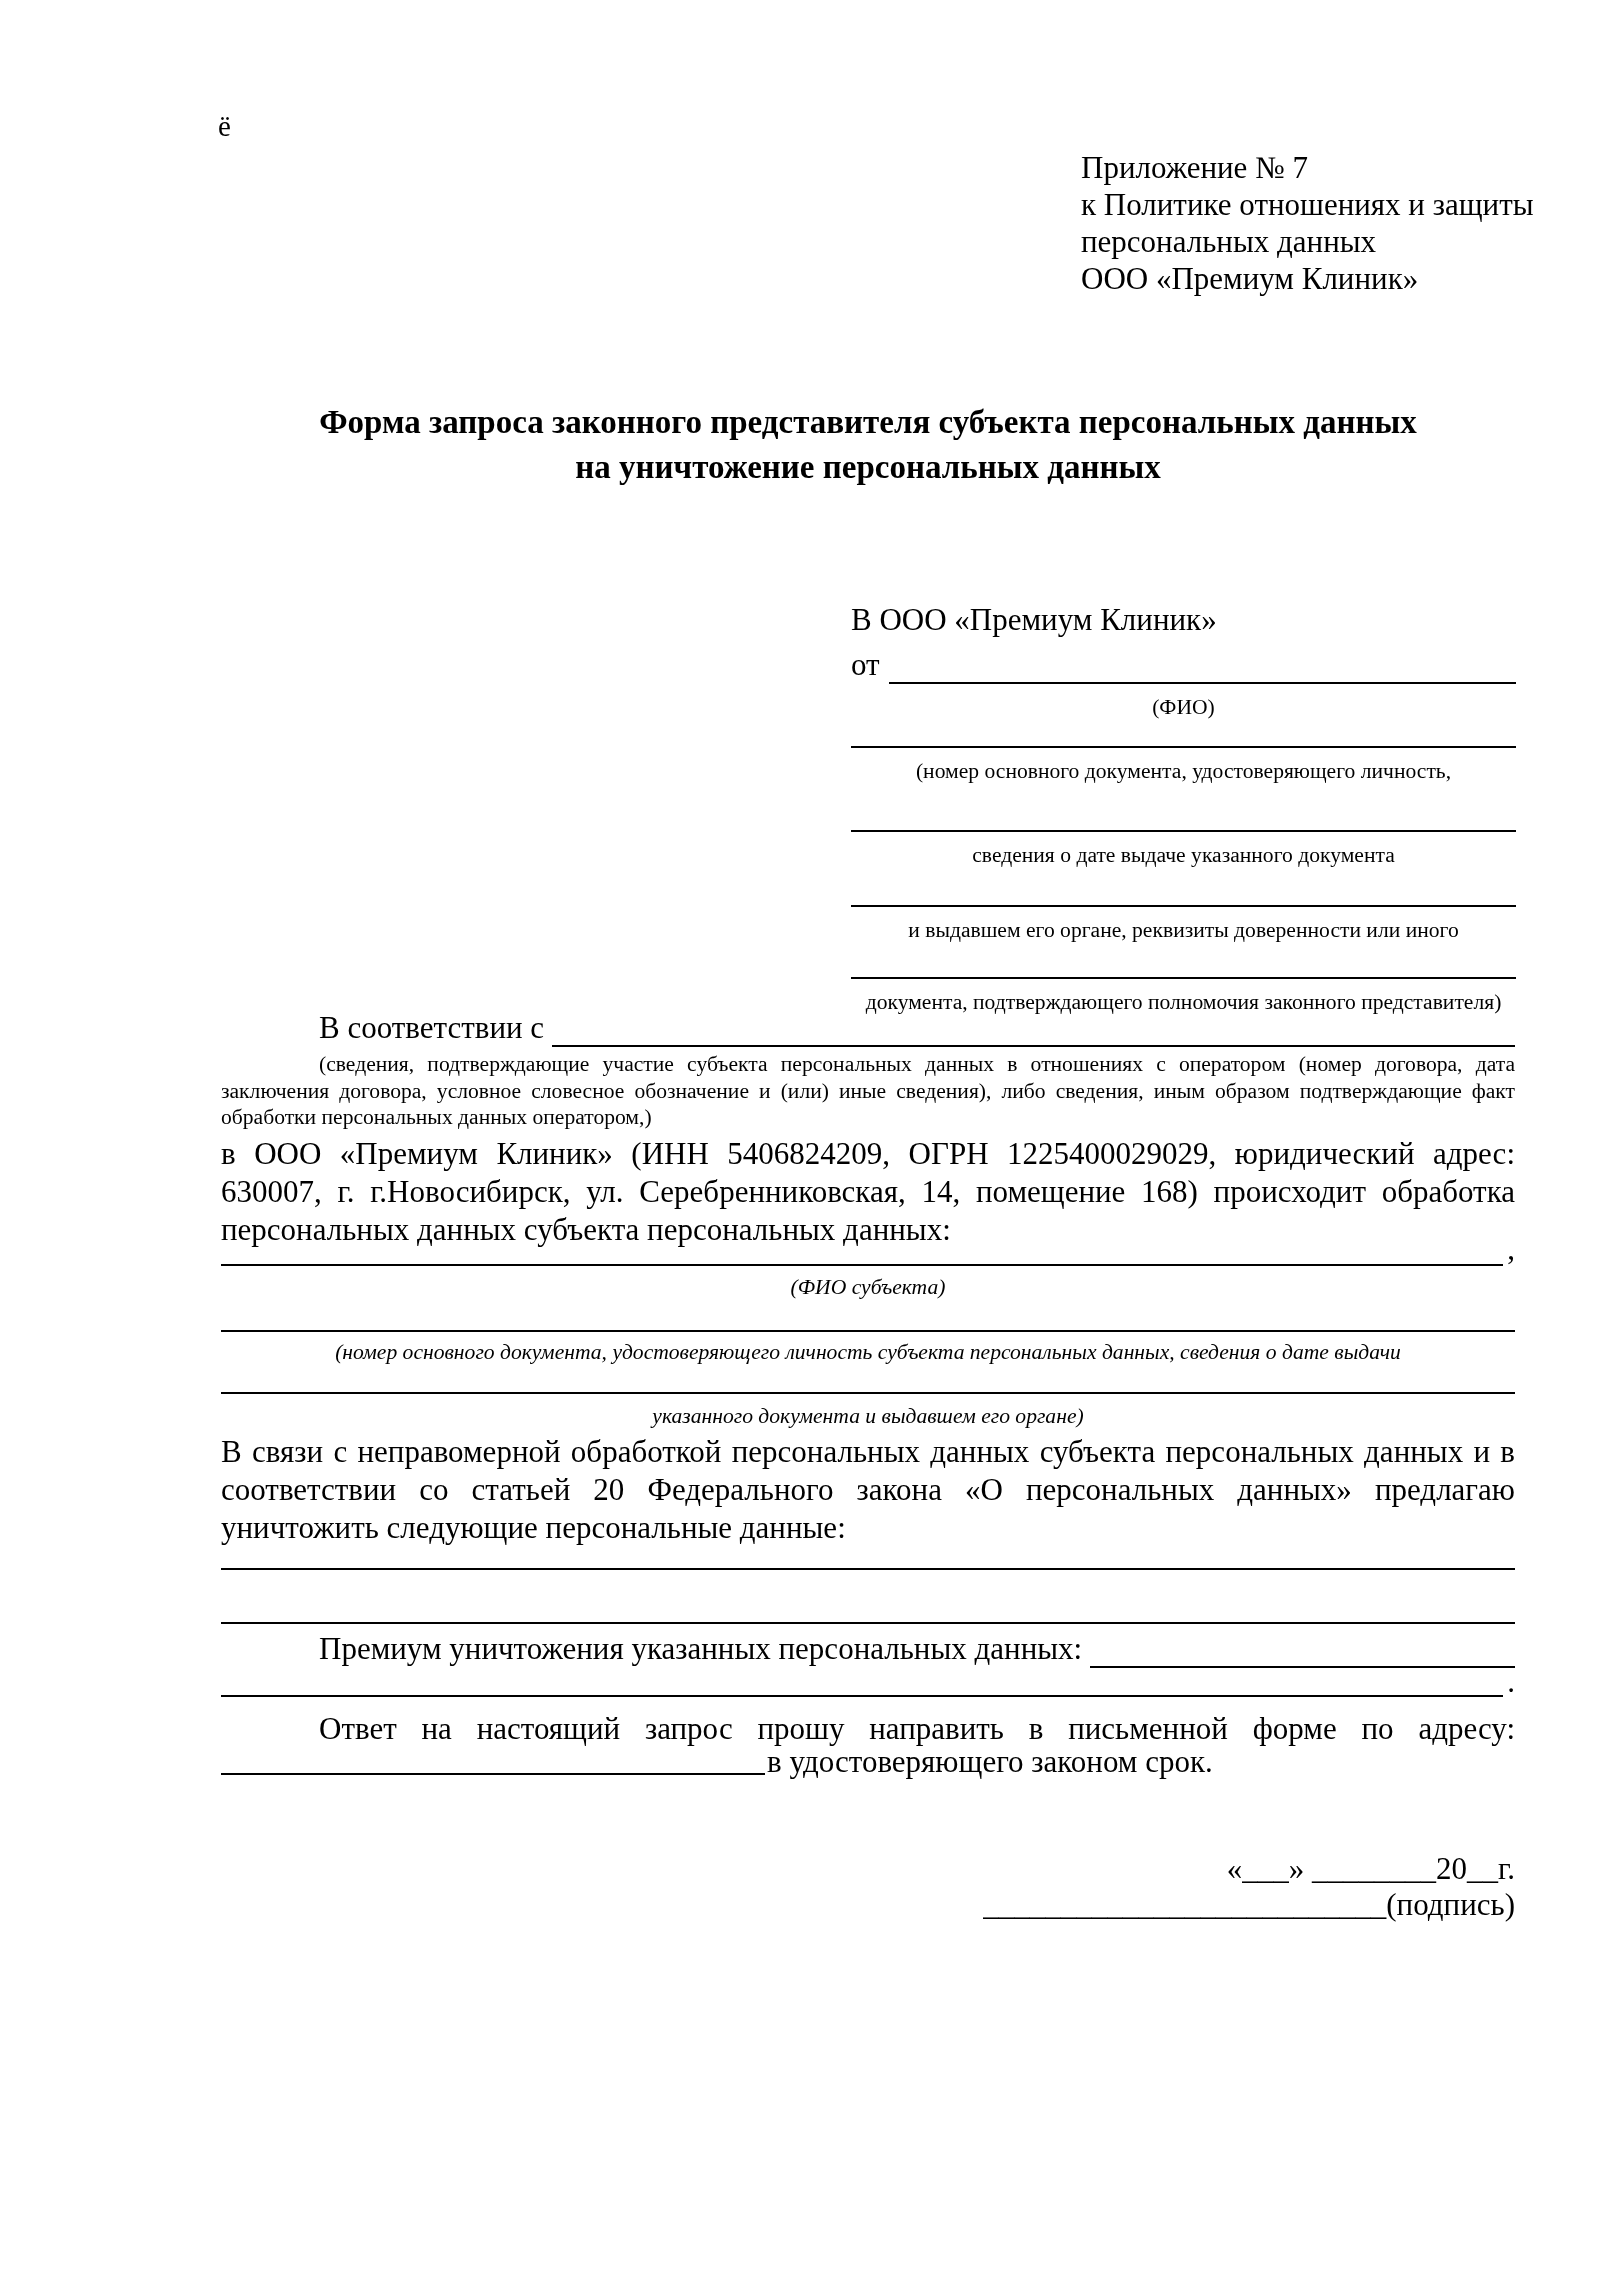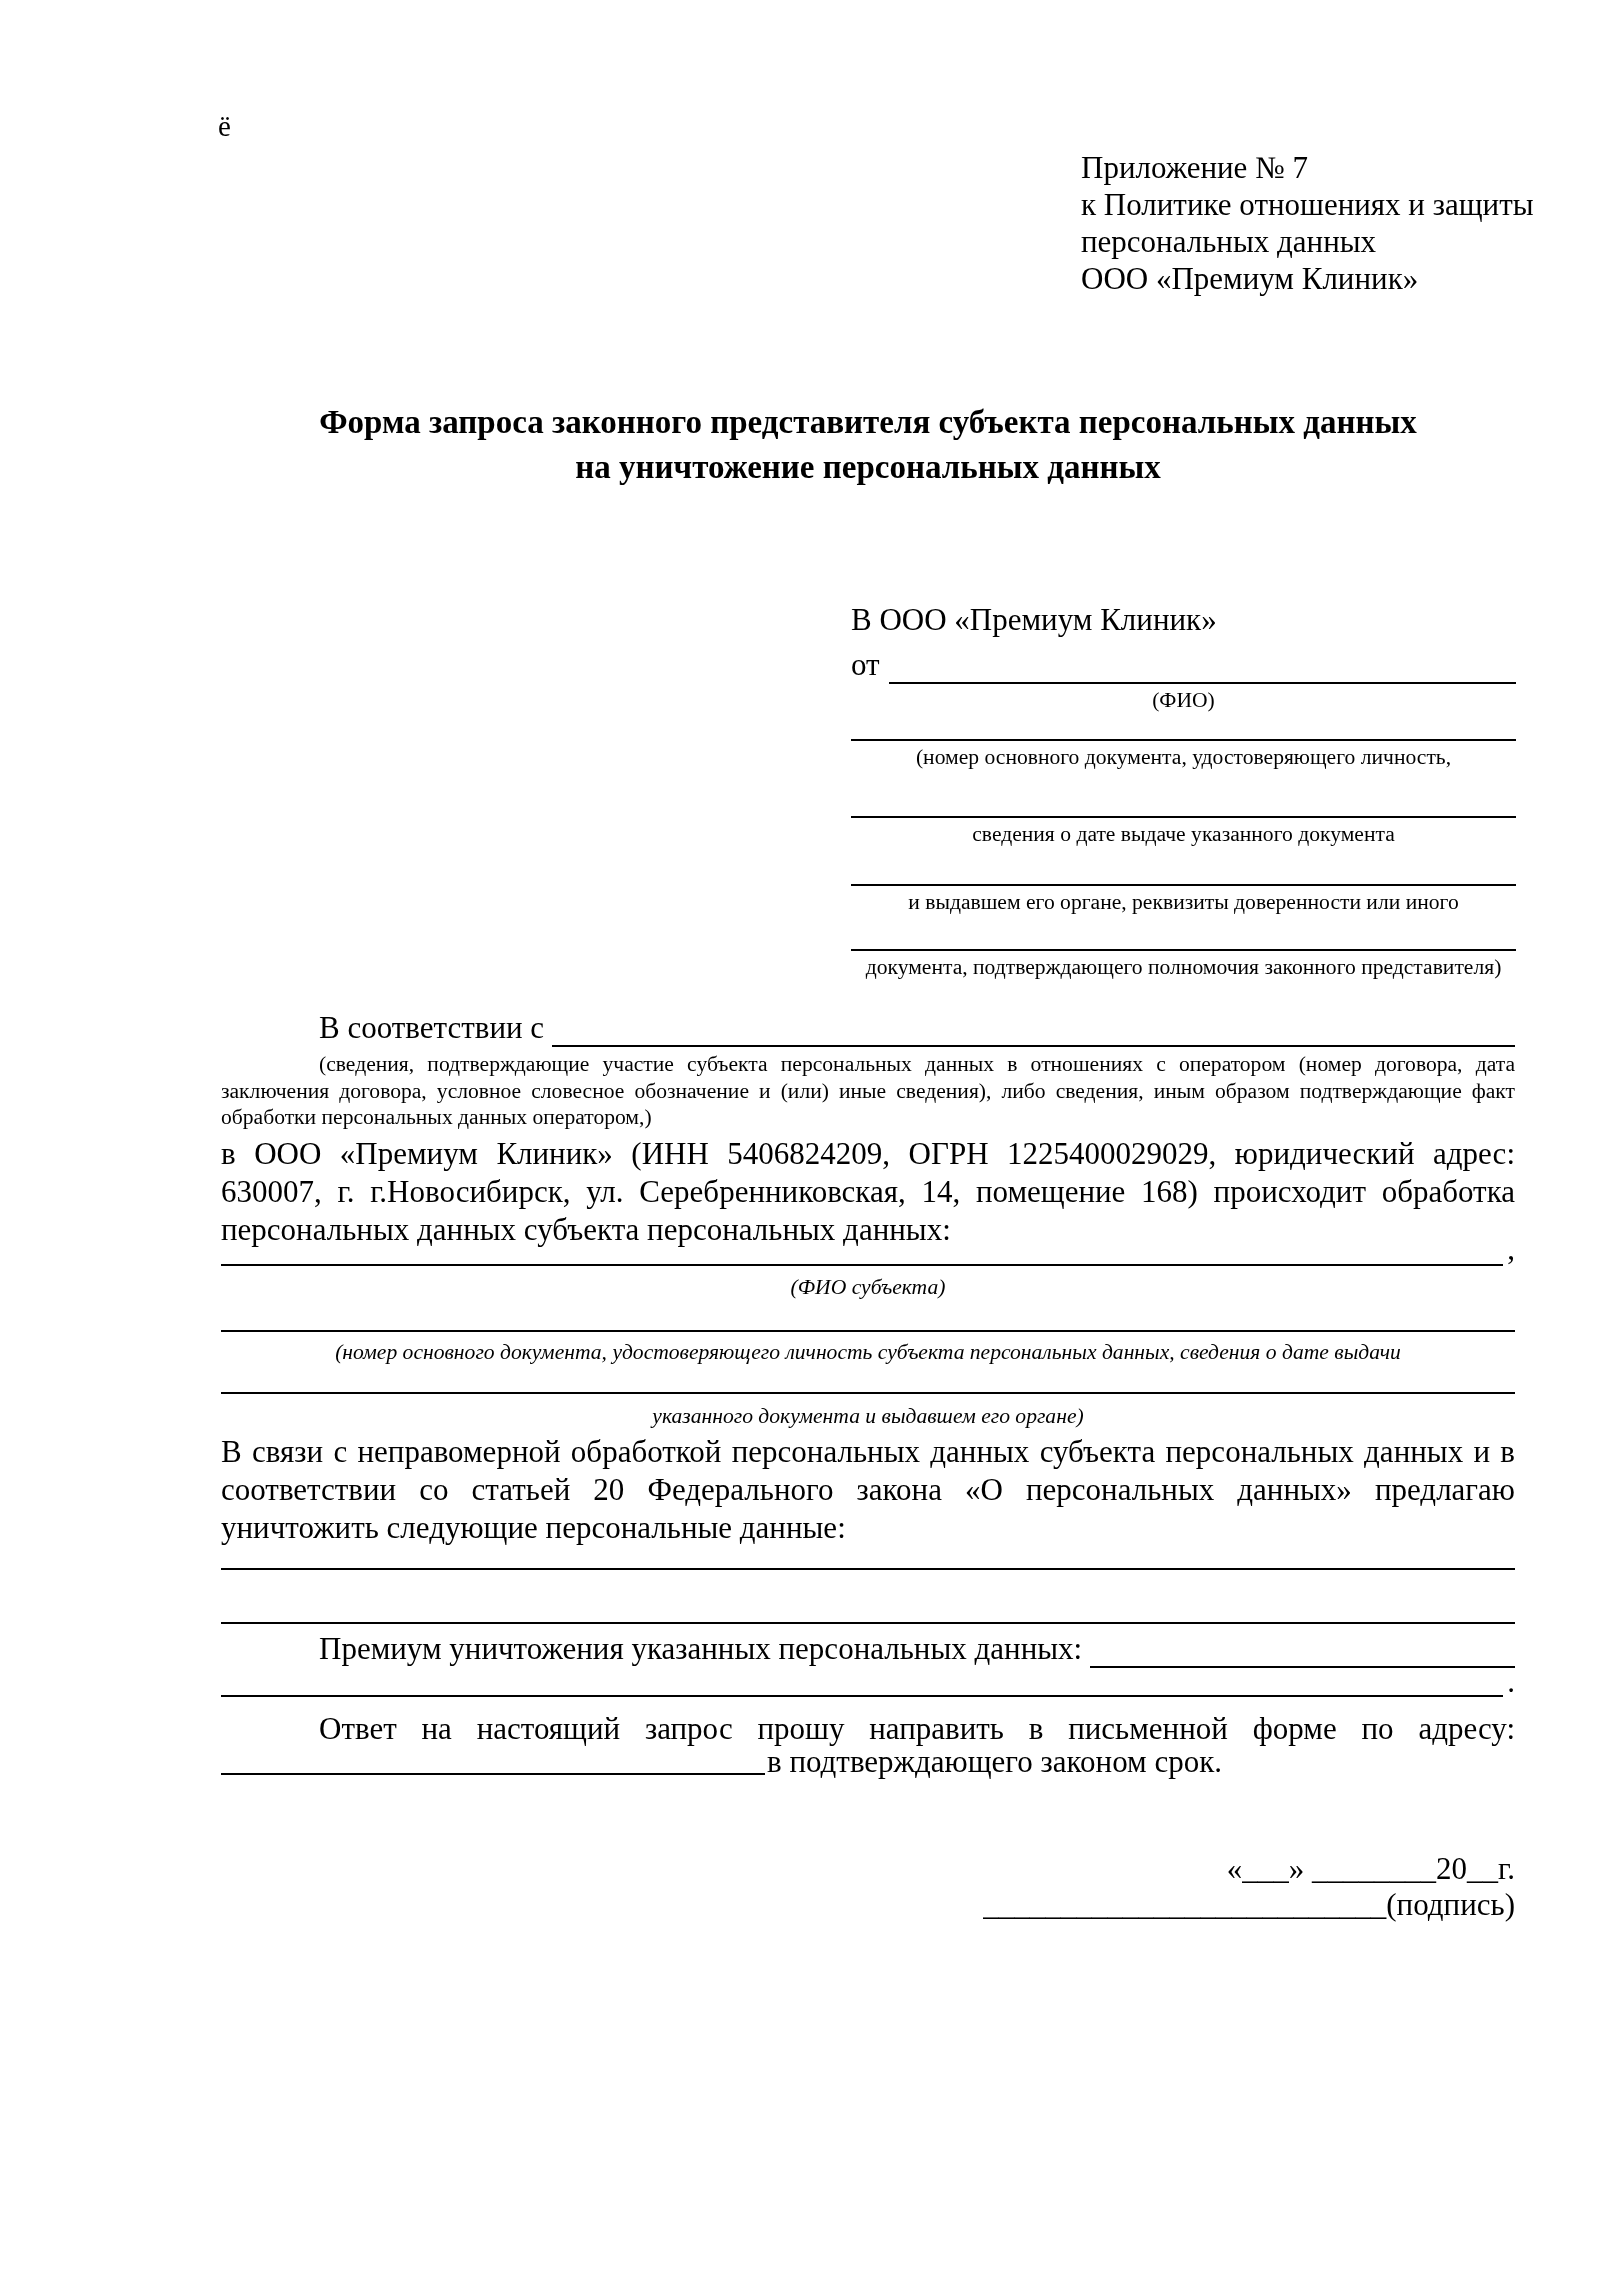--- a/index.html
+++ b/index.html
@@ -29,21 +29,21 @@
   .row { display:flex; align-items:stretch; }
   .fill {
     flex:1 1 auto;
     border-bottom:2.9px solid #000;
     height:35px;
   }
   .from-row { margin-top:8px; }
   .from-row .label { padding-right:9.8px; }
   .cap {
     font-size:21.6px; line-height:25.5px;
-    text-align:center; margin-top:4px;
+    text-align:center; margin-top:11px;
   }
   .blank-a { border-bottom:2.9px solid #000; }
   .b1 { height:25.5px; }
   .b2 { height:45px; }
   .b3 { height:37px; }
   .b4 { height:33px; }
 
   .content-w { width:1294px; }
   .indent100 { margin-left:98px; padding-right:7.8px; white-space:nowrap; }
 
@@ -144,21 +144,21 @@
 
   <div class="abs row content-w" style="top:1664px; left:221px;">
     <span class="fill" style="height:31px;"></span>
     <span class="suffix-char" style="line-height:31px;">.</span>
   </div>
 
   <div class="abs body-par spread-last content-w" style="top:1710px; left:221px;">Ответ на настоящий запрос прошу направить в письменной форме по адресу:</div>
 
   <div class="abs row content-w reply2" style="top:1744px; left:221px;">
     <span class="uline"></span>
-    <span class="after-text">в подтверждающего законом срок.</span>
+    <span class="after-text">в удостоверяющего законом срок.</span>
   </div>
 
   <div class="abs footer-row" style="top:1851px; left:221px;">
     <span>«___» ________20__г.</span>
     <span>
       <span>__________________________</span><span>(подпись)</span>
     </span>
   </div>
 
 </div>

